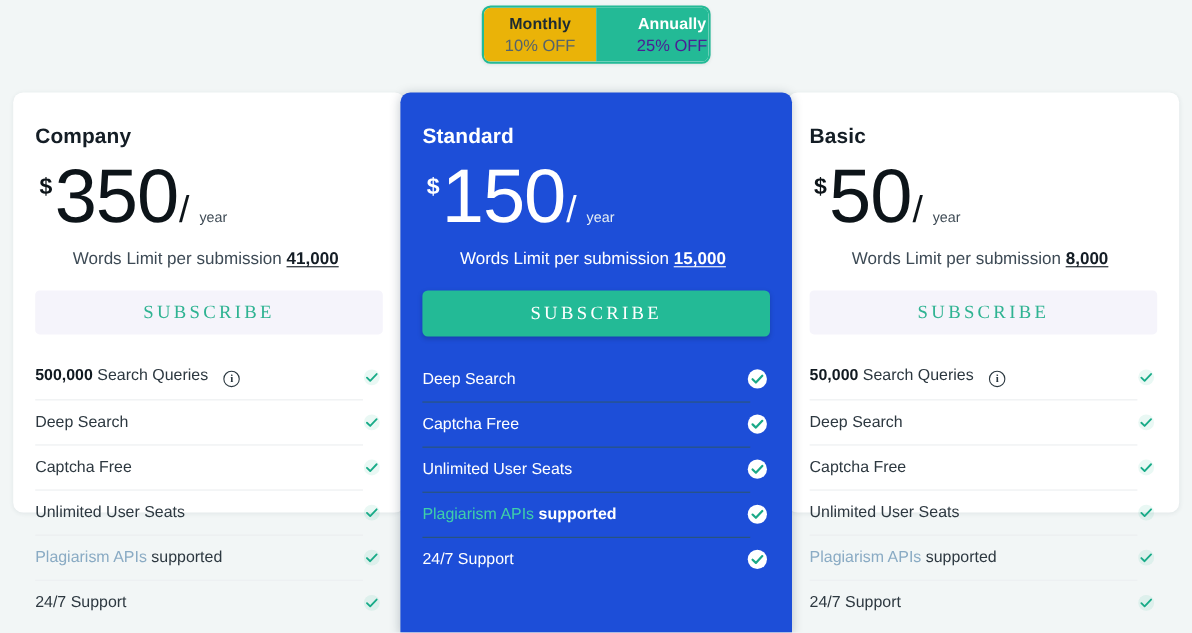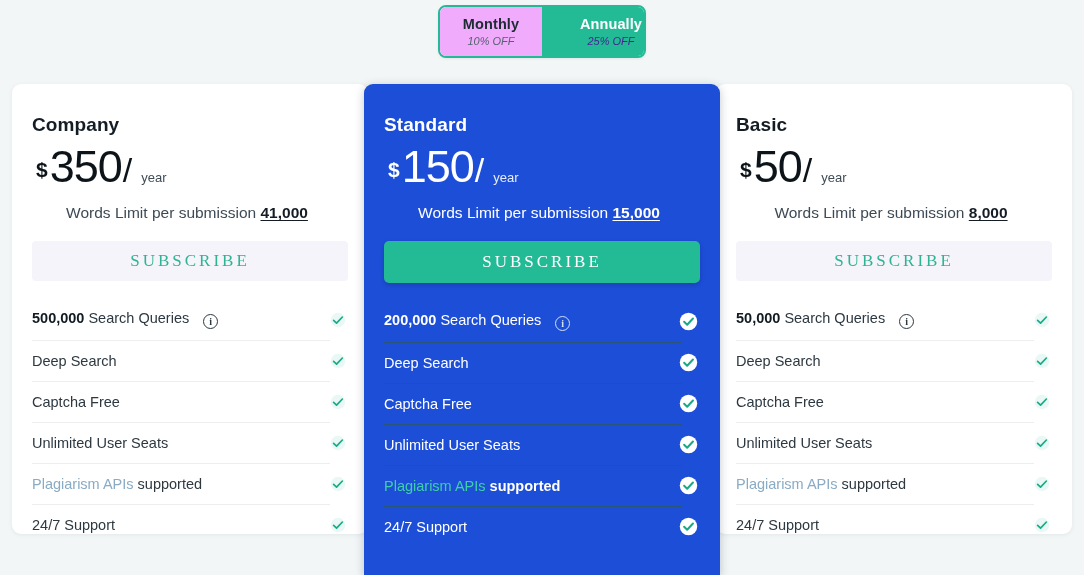--- a/index.html
+++ b/index.html
@@ -47,25 +47,24 @@
     gap: 3px;
   }
 
   .toggle-opt .t-title {
     font-size: 14.5px;
     font-weight: bold;
     letter-spacing: 0.1px;
   }
 
   .toggle-opt .t-sub {
-    font-size: 11px;
-    font-style: italic;
-  }
-
-  .toggle-opt.inactive { background: #f0abfc; }
+    font-size: 15px;
+  }
+
+  .toggle-opt.inactive { background: #eab308; }
   .toggle-opt.inactive .t-title { color: #1d2b33; }
   .toggle-opt.inactive .t-sub { color: #55636c; }
 
   .toggle-opt.active { background: #23ba96; padding-left: 36px; }
   .toggle-opt.active .t-title { color: #ffffff; }
   .toggle-opt.active .t-sub { color: #4c1d95; }
 
   
   .cards {
     position: absolute;
@@ -76,21 +75,21 @@
     align-items: flex-start;
   }
 
   .card {
     position: relative;
     padding: 0 20px;
   }
 
   .card.light {
     width: 356px;
-    height: 450px;
+    height: 382px;
     background: #ffffff;
     border-radius: 9px;
     box-shadow: 0 1px 4px rgba(40,60,80,0.08);
   }
 
   .card.dark {
     width: 356px;
     height: 491px;
     background: #1d4ed8;
     border-radius: 9px 9px 0 0;
@@ -119,21 +118,21 @@
     margin-top: 8px;
     padding-left: 4px;
   }
   .currency {
     font-size: 21px;
     font-weight: bold;
     align-self: flex-start;
     margin-top: 14px;
   }
   .amount {
-    font-size: 45px;
+    font-size: 69px;
     font-weight: normal;
     line-height: 1;
     letter-spacing: -1px;
     margin-left: 2px;
   }
   .slash {
     font-size: 34px;
     font-weight: 300;
     margin-left: 1px;
   }
@@ -330,27 +329,20 @@
       <div class="price-row">
         <span class="currency">$</span>
         <span class="amount">150</span>
         <span class="slash">/</span>
         <span class="period">year</span>
       </div>
       <div class="words-limit"><span>Words Limit per submission</span> <span class="wl-num">15,000</span></div>
       <button class="subscribe">SUBSCRIBE</button>
       <div class="features">
         <div class="feature">
-          <span class="feat-text"><span class="strong">200,000</span><span> Search Queries</span><span class="info-icon">i</span></span>
-          <svg class="check-circle" viewBox="0 0 20 20">
-            <circle cx="10" cy="10" r="9.2" fill="#ffffff"></circle>
-            <path d="M5.4 10.3 L8.6 13.4 L14.7 6.9" stroke="#1aa987" stroke-width="2.1" fill="none" stroke-linecap="round" stroke-linejoin="round"></path>
-          </svg>
-        </div>
-        <div class="feature">
           <span class="feat-text"><span>Deep Search</span></span>
           <svg class="check-circle" viewBox="0 0 20 20">
             <circle cx="10" cy="10" r="9.2" fill="#ffffff"></circle>
             <path d="M5.4 10.3 L8.6 13.4 L14.7 6.9" stroke="#1aa987" stroke-width="2.1" fill="none" stroke-linecap="round" stroke-linejoin="round"></path>
           </svg>
         </div>
         <div class="feature">
           <span class="feat-text"><span>Captcha Free</span></span>
           <svg class="check-circle" viewBox="0 0 20 20">
             <circle cx="10" cy="10" r="9.2" fill="#ffffff"></circle>

